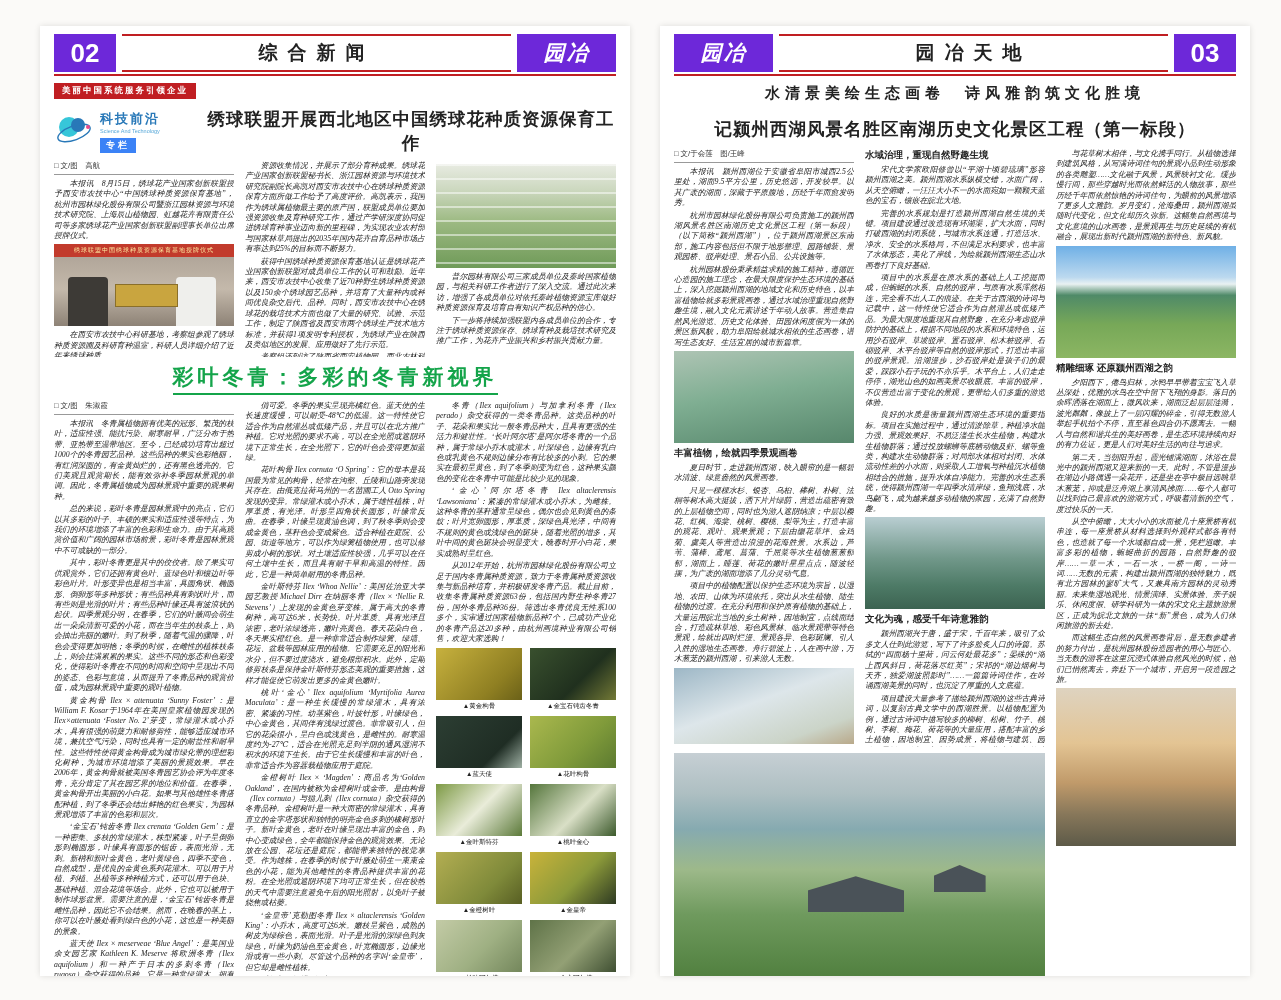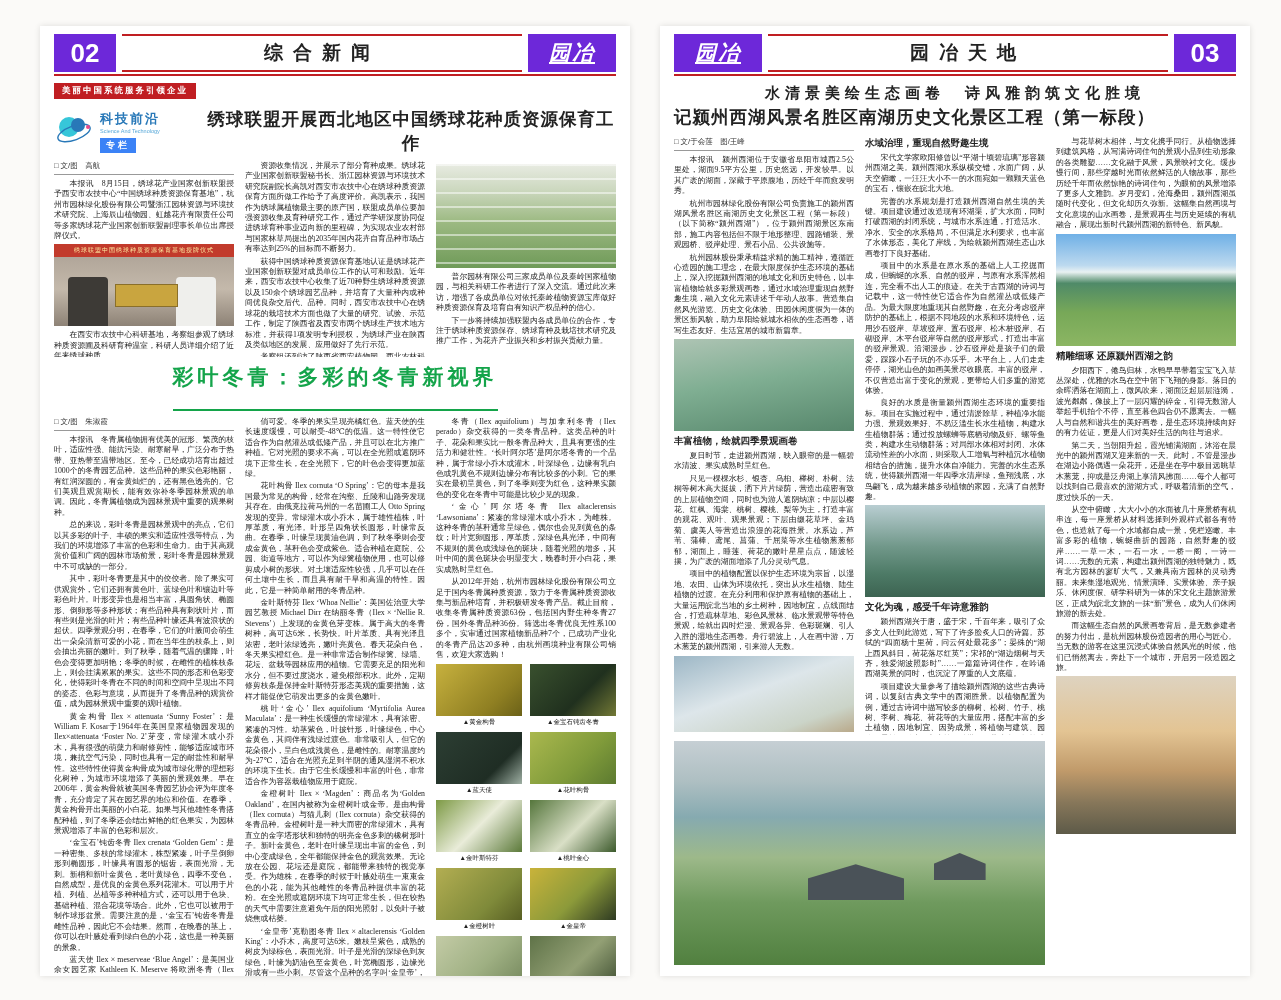--- a/index.html
+++ b/index.html
@@ -5,45 +5,45 @@
   html,body{margin:0;padding:0;background:#f2f0ec;}
   .spread{width:1281px;height:1000px;box-sizing:border-box;background:#fbfaf8;
     display:flex;gap:30px;padding:26px 30px 12px 40px;
     font-family:"Liberation Serif","DejaVu Serif",serif;color:#222;}
   .page{width:590px;height:950px;box-sizing:border-box;background:#fff;
     padding:8px 14px;box-shadow:0 0 6px rgba(0,0,0,.12);overflow:hidden;}
   
   .pghead{display:flex;align-items:stretch;height:38px;margin-bottom:2px;}
   .redbox{background:#6d28d9;color:#fff;display:flex;align-items:center;justify-content:center;}
   .pagenum{width:62px;font:bold 26px "Liberation Sans",sans-serif;}
-  .brandbox{width:88px;font:italic bold 21px "DejaVu Serif",serif;letter-spacing:2px;text-decoration:underline;}
+  .brandbox{width:99px;font:italic bold 21px "DejaVu Serif",serif;letter-spacing:2px;}
   .headmid{flex:1;margin:0 6px;border-top:2px solid #c01e22;border-bottom:2px solid #c01e22;
     display:flex;align-items:center;justify-content:center;
     font:bold 19px "DejaVu Serif",serif;letter-spacing:10px;}
   .headrule{border-bottom:2px solid #c01e22;margin:2px 0 3px;}
   .banner{display:inline-block;background:#c01e22;color:#fff;
     font:bold 8.5px "Liberation Sans",sans-serif;letter-spacing:2px;padding:2px 8px;margin:1px 0 4px;}
   
   .a1head{display:flex;align-items:center;gap:14px;margin:4px 0 6px;}
   .logo{width:138px;display:flex;gap:6px;align-items:center;flex-shrink:0;}
   .logotxt{line-height:1.1;}
   .logotitle{color:#2878b8;font:bold 13px "Liberation Sans",sans-serif;letter-spacing:2px;}
   .logosub{color:#56a7d8;font:5.5px "Liberation Sans",sans-serif;}
   .logotag{display:inline-block;background:#3b82f6;color:#fff;font:bold 9px "Liberation Sans",sans-serif;
     padding:1px 6px;margin-top:2px;letter-spacing:3px;}
   .h1{flex:1;font:bold 17.5px "Liberation Sans",sans-serif;text-align:center;letter-spacing:1px;}
   
   .cols{display:flex;gap:11px;}
   .col{flex:1;min-width:0;overflow:hidden;}
   .byline{font:7.5px "Liberation Sans",sans-serif;color:#333;
     border-bottom:1px solid #999;padding-bottom:3px;margin-bottom:4px;}
-  .para{font-size:7.8px;line-height:10.4px;text-align:justify;text-indent:2em;margin:0 0 2px;}
+  .para{font-size:7.8px;line-height:10.4px;text-align:justify;text-indent:2em;margin:0 0 2px;font-style:italic;}
   .subhead{font:bold 9.5px "Liberation Sans",sans-serif;margin:4px 0 3px;}
   .greenline{color:#14a44a;border-bottom:2.5px solid #14a44a;display:inline-block;
-    font:bold 21px "Liberation Sans",sans-serif;letter-spacing:4px;padding-bottom:18px;}
+    font:bold 21px "Liberation Sans",sans-serif;letter-spacing:4px;padding-bottom:2px;}
   .a2headwrap{text-align:center;margin:6px 0 6px;}
   
   .ph{position:relative;margin:3px 0 4px;overflow:hidden;}
   .ph-ceremony{height:82px;background:linear-gradient(#a99e92,#c4b9ab 55%,#8d8276);}
   .phbanner{background:#c23b2c;color:#ffe9a0;font:6px "Liberation Sans",sans-serif;
     text-align:center;padding:2px 1px;letter-spacing:1px;}
   .plaque{position:absolute;left:34%;top:48%;width:34%;height:26%;background:#c9a53f;border:1px solid #8a6f2a;}
   .fig{position:absolute;bottom:0;width:22%;height:60%;background:#3d3a36;border-radius:4px 4px 0 0;}
   .figL{left:8%;} .figR{right:10%;background:#efefec;}
   .ph-greenhouse{height:104px;background:
@@ -69,21 +69,21 @@
   .gitem:nth-child(3) .gphoto{background:linear-gradient(135deg,#2c3e33,#1f2d24 70%,#9fb0a4);}
   .gitem:nth-child(4) .gphoto{background:linear-gradient(135deg,#aab84e,#7f9a3a 60%,#5c7a30);}
   .gitem:nth-child(5) .gphoto{background:linear-gradient(135deg,#7d9a45,#e9ecd9 50%,#5c7a3a);}
   .gitem:nth-child(6) .gphoto{background:linear-gradient(135deg,#55763c,#d9dfc6 55%,#3c5a2c);}
   .gitem:nth-child(7) .gphoto{background:linear-gradient(135deg,#b3ae52,#7f8a3a 65%,#585f23);}
   .gitem:nth-child(8) .gphoto{background:linear-gradient(135deg,#c9b33a,#8c9a3a 55%,#2e3a22);}
   .gitem:nth-child(9) .gphoto{background:linear-gradient(135deg,#c3cba6,#9fb083 55%,#74875c);}
   .gitem:nth-child(10) .gphoto{background:linear-gradient(135deg,#5f7348,#93a075 55%,#3f4f32);}
   
   .subtitle{text-align:center;font:bold 15px "DejaVu Serif",serif;letter-spacing:5px;margin:8px 0 2px;}
-  .h1b{text-align:left;font:bold 17.5px "Liberation Sans",sans-serif;letter-spacing:1px;margin:2px 0 8px;}
+  .h1b{text-align:center;font:bold 17.5px "Liberation Sans",sans-serif;letter-spacing:1px;margin:14px 0 8px;}
   .rcols{position:relative;height:828px;}
   .rcol{overflow:hidden;}
   .rshort{height:598px;}
 </style>
 </head>
 <body>
 
 <div class="spread">
 
   <section class="page">
@@ -237,21 +237,21 @@
       <div class="col rcol rshort">
         <div class="byline">□ 文/于会莲　图/王峰</div>
         <div>
             <p class="para">本报讯　颍州西湖位于安徽省阜阳市城西2.5公里处，湖面9.5平方公里，历史悠远，开发较早。以其广袤的湖面，深藏于平原腹地，历经千年而愈发明秀。</p>
             <p class="para">杭州市园林绿化股份有限公司负责施工的颍州西湖风景名胜区南湖历史文化景区工程（第一标段）（以下简称“颍州西湖”），位于颍州西湖景区东南部，施工内容包括但不限于地形整理、园路铺装、景观园桥、驳岸处理、景石小品、公共设施等。</p>
             <p class="para">杭州园林股份秉承精益求精的施工精神，遵循匠心造园的施工理念，在最大限度保护生态环境的基础上，深入挖掘颍州西湖的地域文化和历史特色，以丰富植物绘就多彩景观画卷，通过水域治理重现自然野趣生境，融入文化元素讲述千年动人故事。营造集自然风光游览、历史文化体验、田园休闲度假为一体的景区新风貌，助力阜阳绘就城水相依的生态画卷，谱写生态友好、生活宜居的城市新篇章。</p>
           </div>
         <div class="ph ph-islands"></div>
         <div class="subhead">丰富植物，绘就四季景观画卷</div>
         <div>
-            <p class="para">夏日时节，走进颍州西湖，映入眼帘的是一幅碧水清波、果实成熟时呈红色。</p>
+            <p class="para">夏日时节，走进颍州西湖，映入眼帘的是一幅碧水清波、绿意盎然的风景画卷。</p>
             <p class="para">只见一棵棵水杉、银杏、乌桕、榉树、朴树、法桐等树木高大挺拔，洒下片片绿荫，营造出疏密有致的上层植物空间，同时也为游人遮阴纳凉；中层以樱花、红枫、海棠、桃树、樱桃、梨等为主，打造丰富的观花、观叶、观果景观；下层由缀花草坪、金鸡菊、虞美人等营造出浪漫的花海胜景。水系边，芦苇、蒲棒、鸢尾、菖蒲、千屈菜等水生植物葱葱郁郁，湖面上，睡莲、荷花的嫩叶星星点点，随波轻摆，为广袤的湖面增添了几分灵动气息。</p>
             <p class="para">项目中的植物配置以保护生态环境为宗旨，以湿地、农田、山体为环境依托，突出从水生植物、陆生植物的过渡。在充分利用和保护原有植物的基础上，大量运用皖北当地的乡土树种，因地制宜，点线面结合，打造疏林草地、彩色风景林、临水景观带等特色景观，绘就出四时烂漫、景观各异、色彩斑斓、引人入胜的湿地生态画卷。舟行碧波上，人在画中游，万木葱茏的颍州西湖，引来游人无数。</p>
           </div>
         <div class="ph ph-snow"></div>
       </div>
       <div class="col rcol rshort">
         <div class="subhead" style="margin-top:0;">水域治理，重现自然野趣生境</div>
         <div>
             <p class="para">宋代文学家欧阳修曾以“平湖十顷碧琉璃”形容颍州西湖之美。颍州西湖水系纵横交错，水面广阔，从天空俯瞰，一汪汪大小不一的水面宛如一颗颗天蓝色的宝石，镶嵌在皖北大地。</p>
             <p class="para">完善的水系规划是打造颍州西湖自然生境的关键。项目建设通过改造现有环湖渠，扩大水面，同时打破西湖的封闭系统，与城市水系连通，打造活水、净水、安全的水系格局，不但满足水利要求，也丰富了水体形态，美化了岸线，为绘就颍州西湖生态山水画卷打下良好基础。</p>

